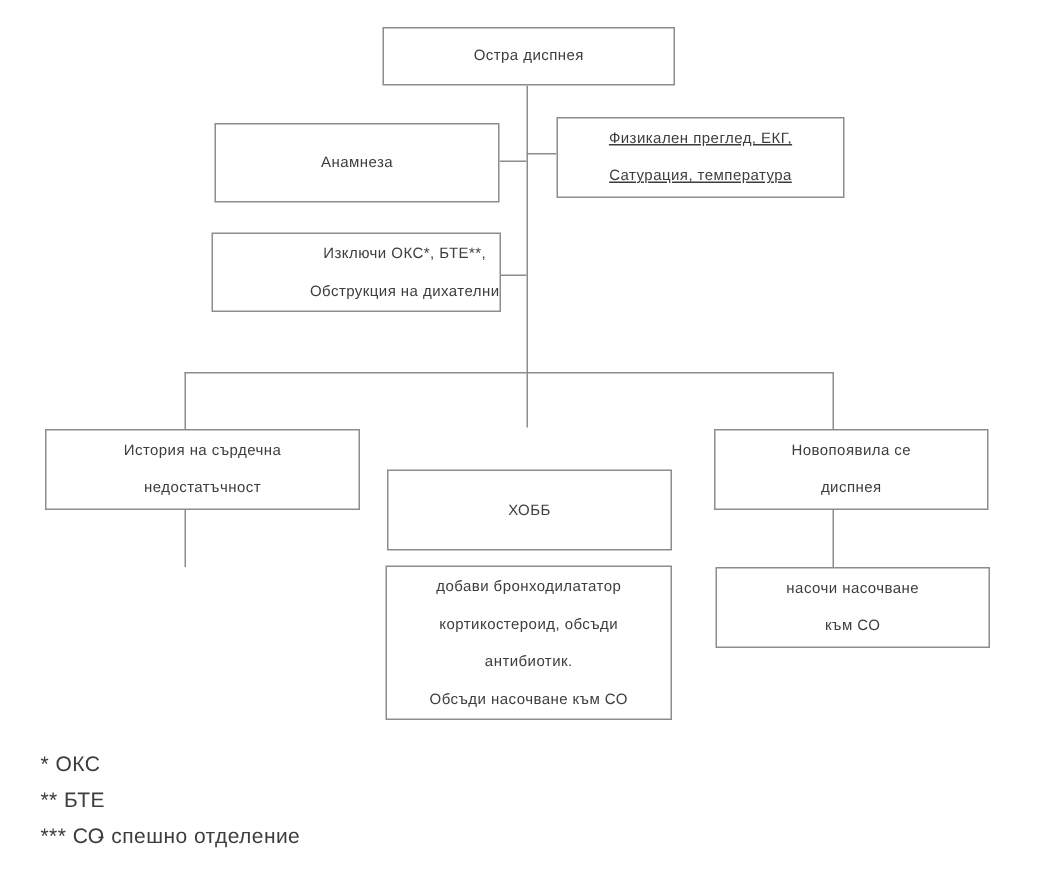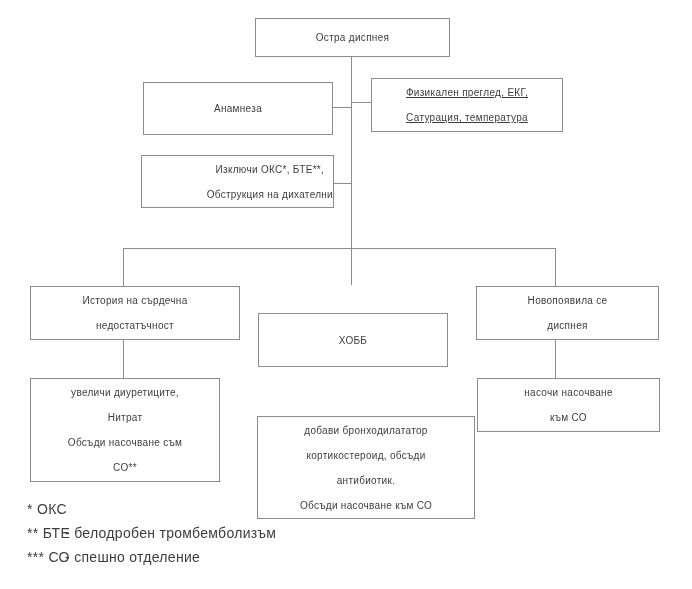--- a/index.html
+++ b/index.html
@@ -105,46 +105,39 @@
 
   <div class="box" style="left:258px; top:285px; width:190px; height:54px;margin-top:28px;">
     <span>ХОББ</span>
   </div>
 
   <div class="box" style="left:476px; top:286px; width:183px; height:54px;">
     <span>Новопоявила се
 диспнея</span>
   </div>
 
-  <div class="box" style="left:30px; top:378px; width:190px; height:104px;">
-    <span>увеличи диуретиците,
-Нитрат
-Обсъди насочване съм
-СО**</span>
-  </div>
 
-  <div class="box" style="left:257px; top:377px; width:218px; height:103px;margin-top:39px;">
+  <div class="box" style="left:257px; top:377px; width:191px; height:103px;">
     <span>добави бронходилататор
 кортикостероид, обсъди
 антибиотик.
 Обсъди насочване към СО</span>
   </div>
 
   <div class="box" style="left:477px; top:378px; width:183px; height:54px;">
     <span>насочи насочване
 към СО</span>
   </div>
 
   <div class="legend">
     <div class="legend-row">
       <span class="legend-abbr">* ОКС</span>
     </div>
     <div class="legend-row">
       <span class="legend-abbr">** БТЕ</span>
-      <span class="legend-def">- белодробен тромбемболизъм</span>
     </div>
     <div class="legend-row">
       <span class="legend-abbr">*** СО</span>
       <span class="legend-def">- спешно отделение</span>
     </div>
   </div>
 
 </div>
 
 </body></html>

